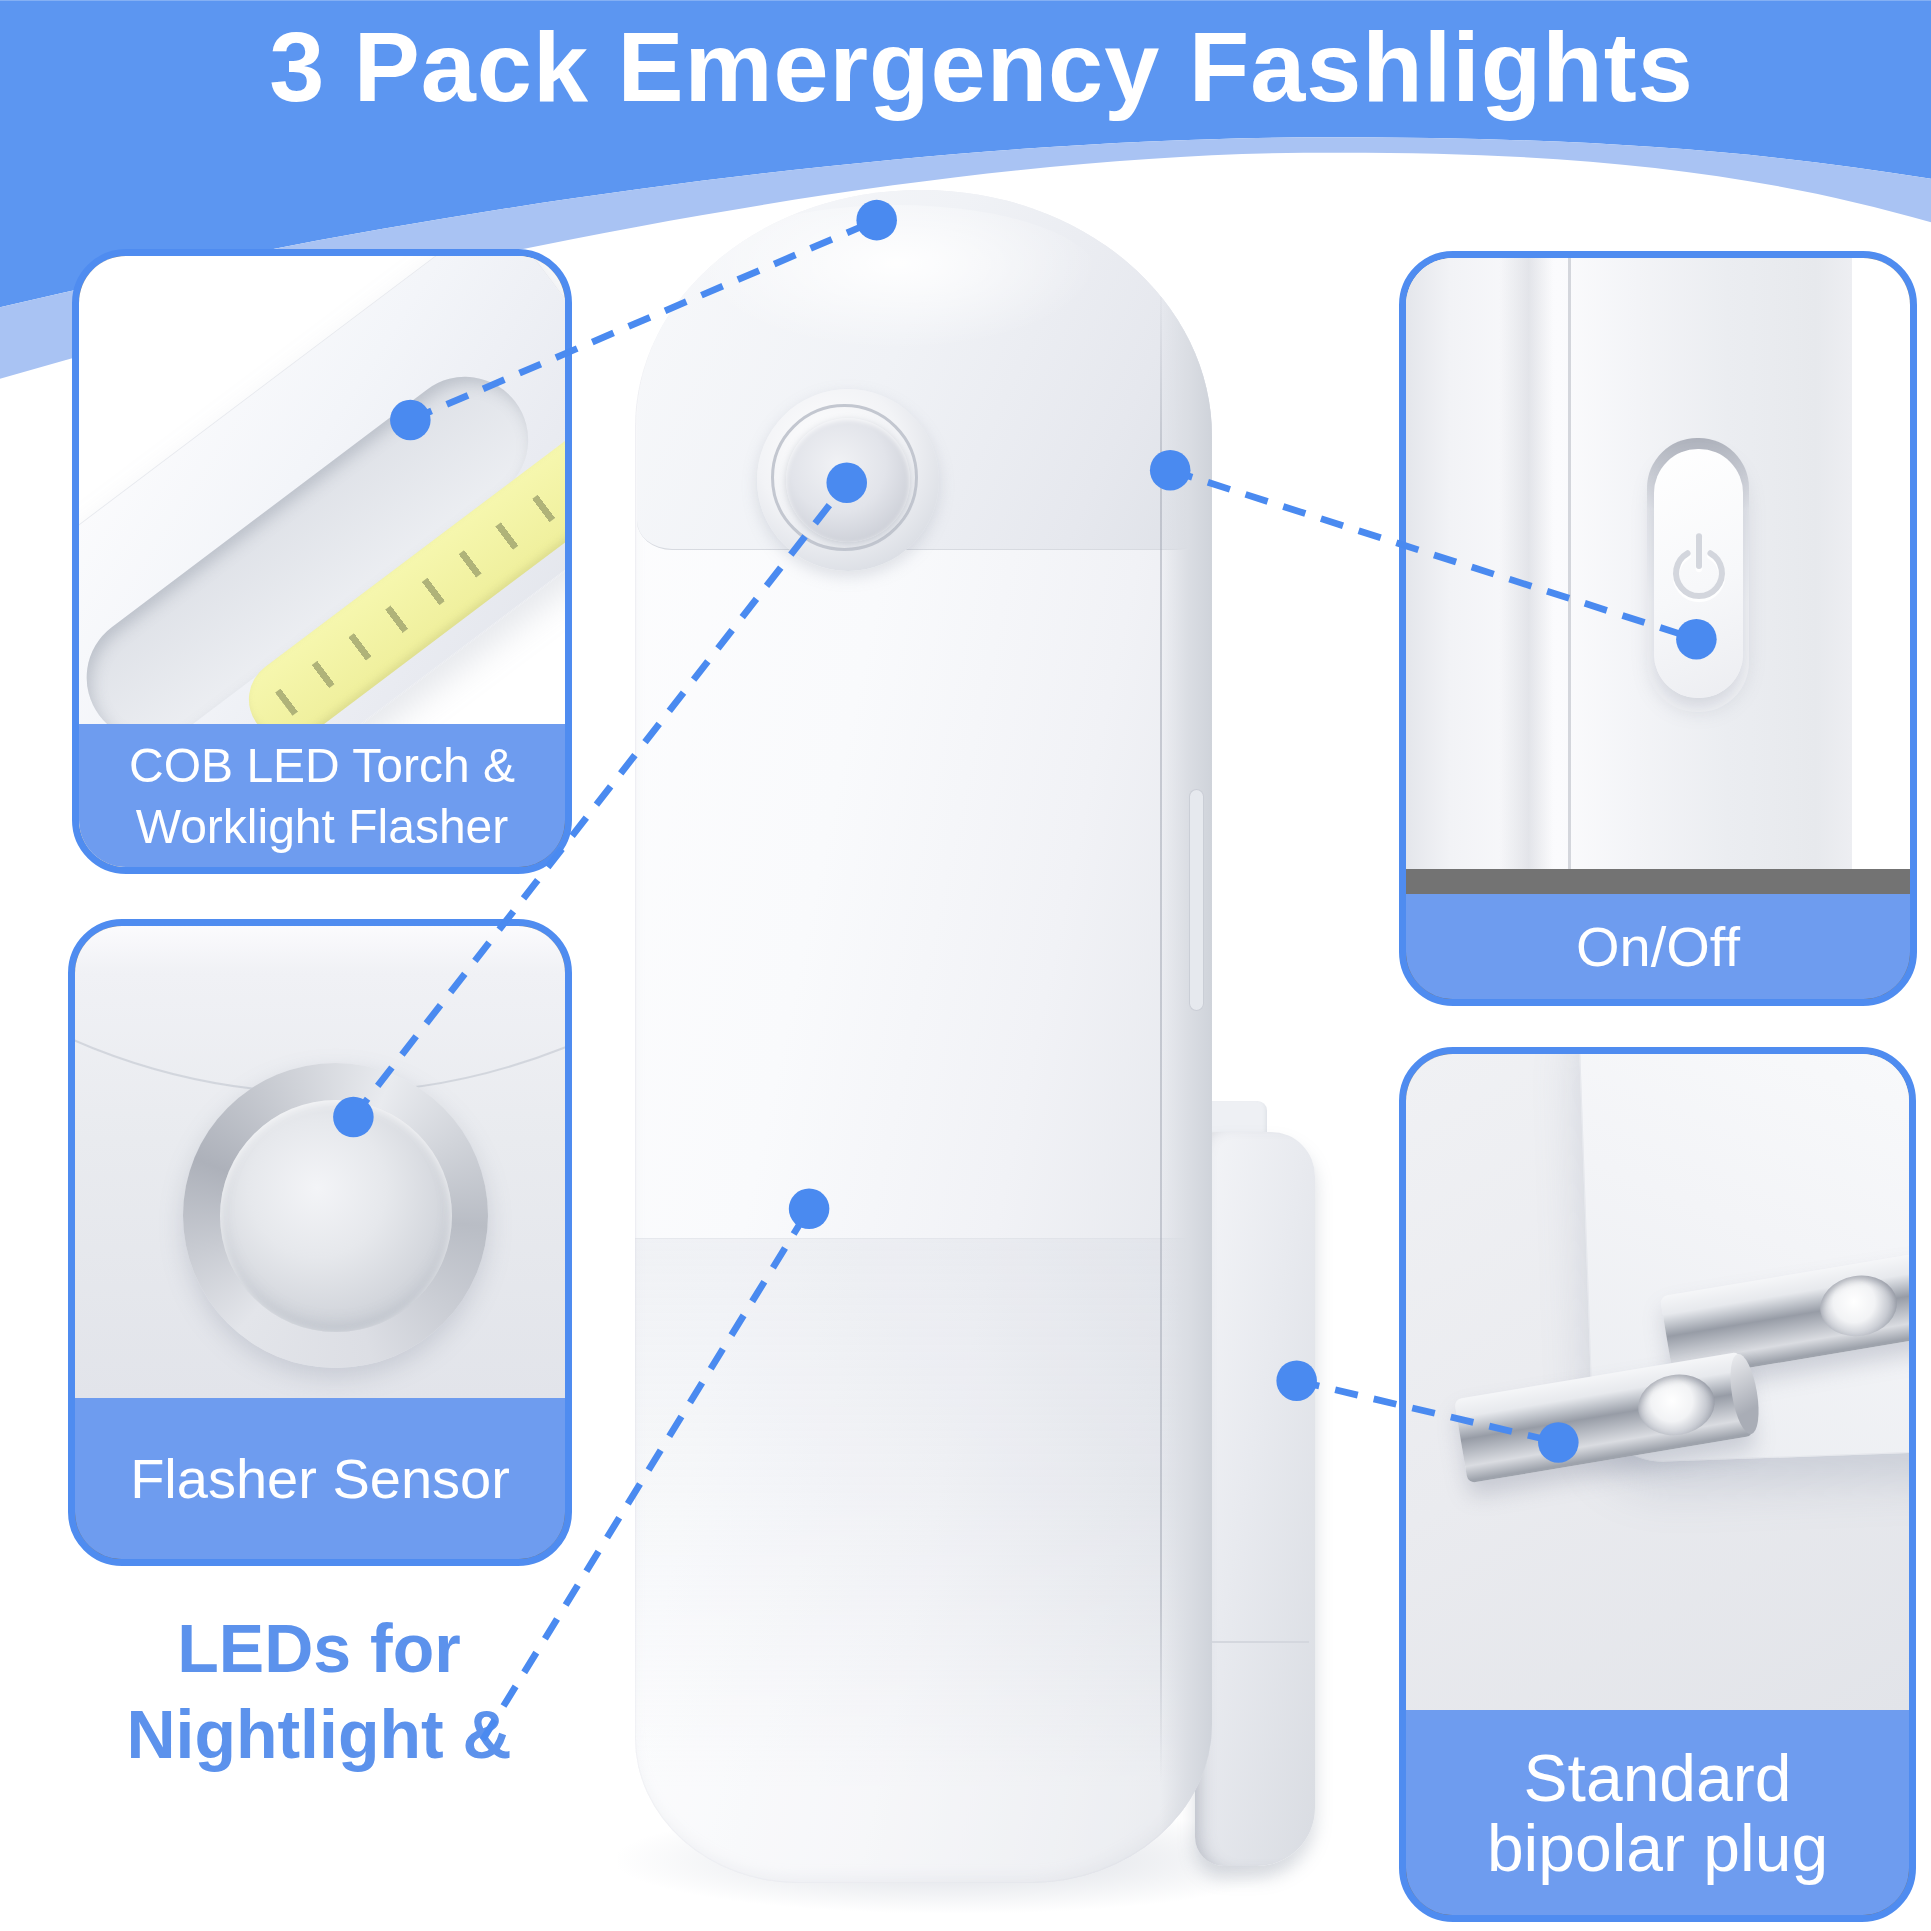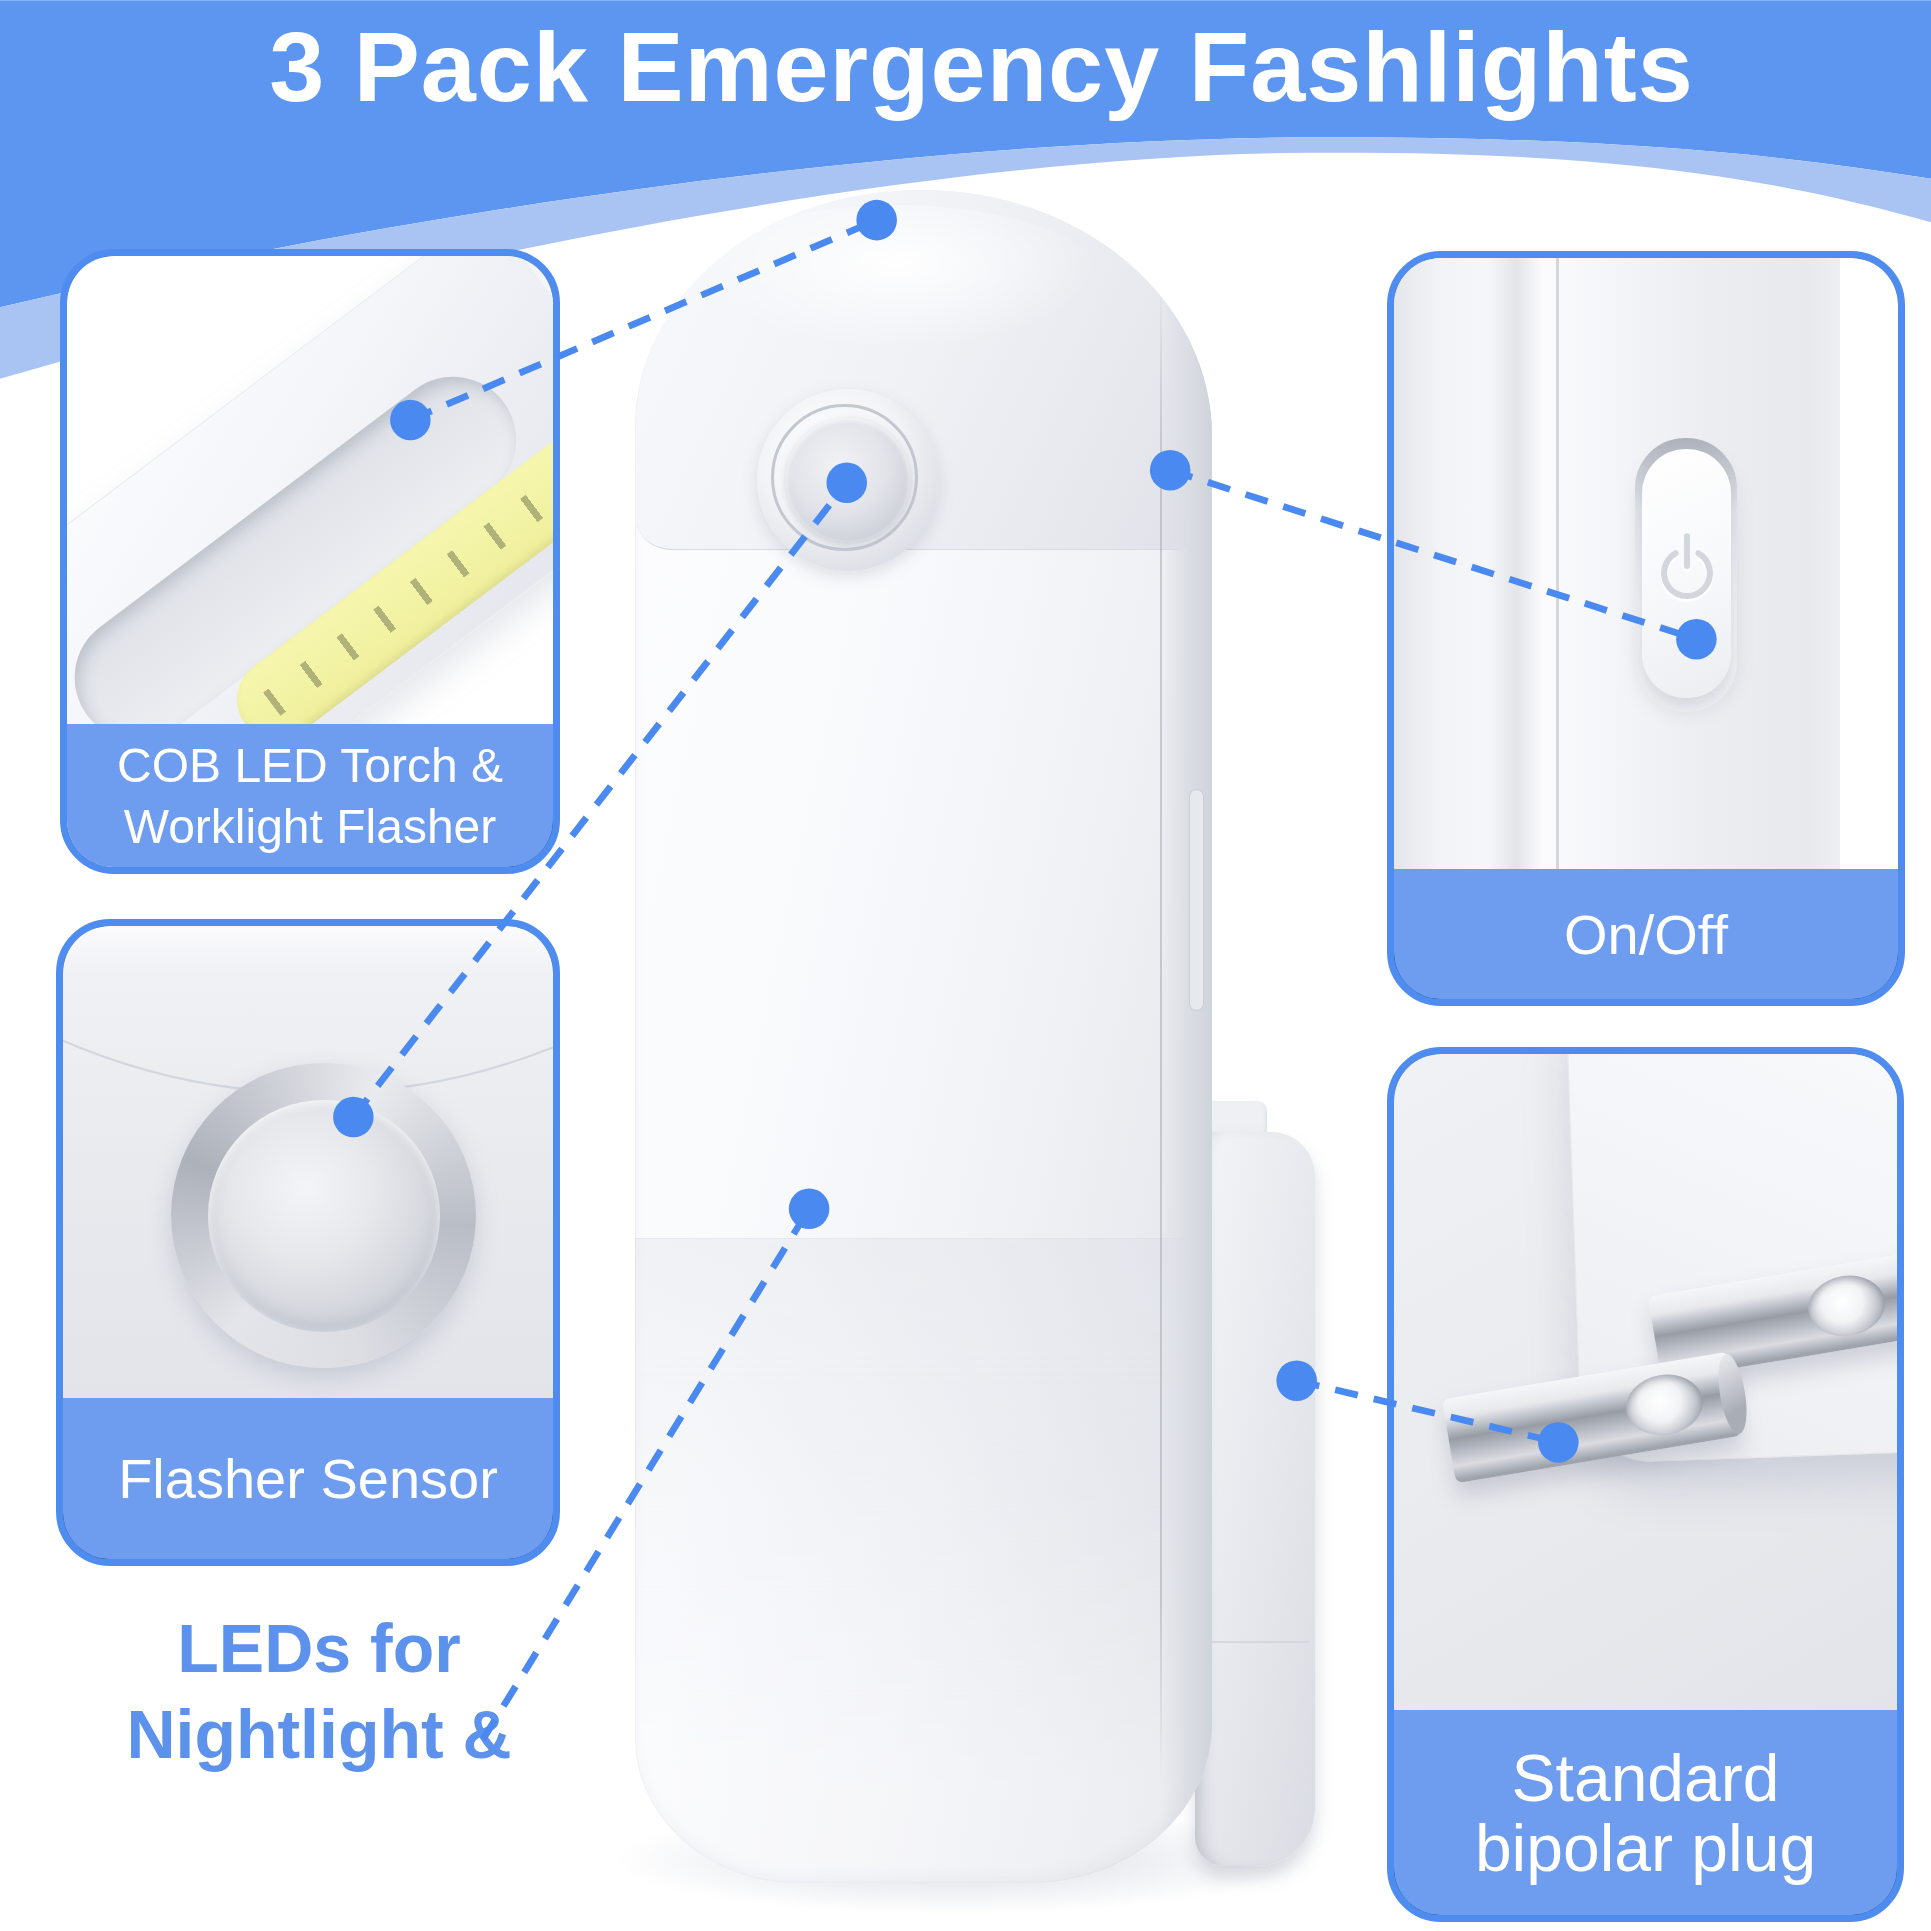--- a/index.html
+++ b/index.html
@@ -75,34 +75,34 @@
     border:3.9px solid #C3C7D0;background:transparent;box-sizing:border-box;
   }
   #sensor-dome{
     left:786px;top:418px;width:124px;height:124px;border-radius:50%;
     background:radial-gradient(circle at 42% 38%, #F1F2F5 0%, #E2E4EA 45%, #CBCED6 80%, #BEC2CB 100%);
     box-shadow:inset 0 1.9px 5.8px rgba(255,255,255,.8), 0 1.9px 7.7px rgba(120,128,145,.3);
   }
 
   
   .co{
-    position:absolute;background:#0c4a6e;border:7.7px solid #4F8CF0;border-radius:54px;
-    overflow:hidden;z-index:10;box-sizing:border-box;
+    position:absolute;background:#737373;border:7.7px solid #4F8CF0;border-radius:54px;
+    overflow:hidden;z-index:10;box-sizing:border-box;margin-left:12px;
   }
   .co-band{
     position:absolute;left:0;right:0;bottom:0;background:#6E9CEF;color:#ffffff;
     display:flex;flex-direction:column;align-items:center;justify-content:center;
     text-align:center;border-radius:0 0 44px 44px;
   }
   #co-cob{left:60px;top:249px;width:500px;height:625px;}
   #co-cob .co-band{height:143px;font-size:48px;line-height:61px;}
   #co-motion{left:56px;top:919px;width:504px;height:647px;}
   #co-motion .co-band{height:161px;font-size:56px;}
   #co-power{left:1387px;top:251px;width:518px;height:755px;}
-  #co-power .co-band{height:130px;font-size:56px;}
+  #co-power .co-band{height:105px;font-size:56px;}
   #co-plug{left:1387px;top:1047px;width:517px;height:875px;}
   #co-plug .co-band{height:205px;font-size:66px;line-height:70px;}
 
   
   #cob-scene{position:absolute;left:0;right:0;top:0;bottom:143px;background:#ffffff;}
   #cob-panel{
     left:-126px;top:135px;width:714px;height:328px;border-radius:68px;
     transform:rotate(-37deg);border:1px solid #E8EAEF;
     background:linear-gradient(160deg,#FDFDFE 0%,#F3F5F9 40%,#E9EBF1 75%,#E2E5EB 100%);
     box-shadow:0 15.4px 33px rgba(140,150,170,.22);

